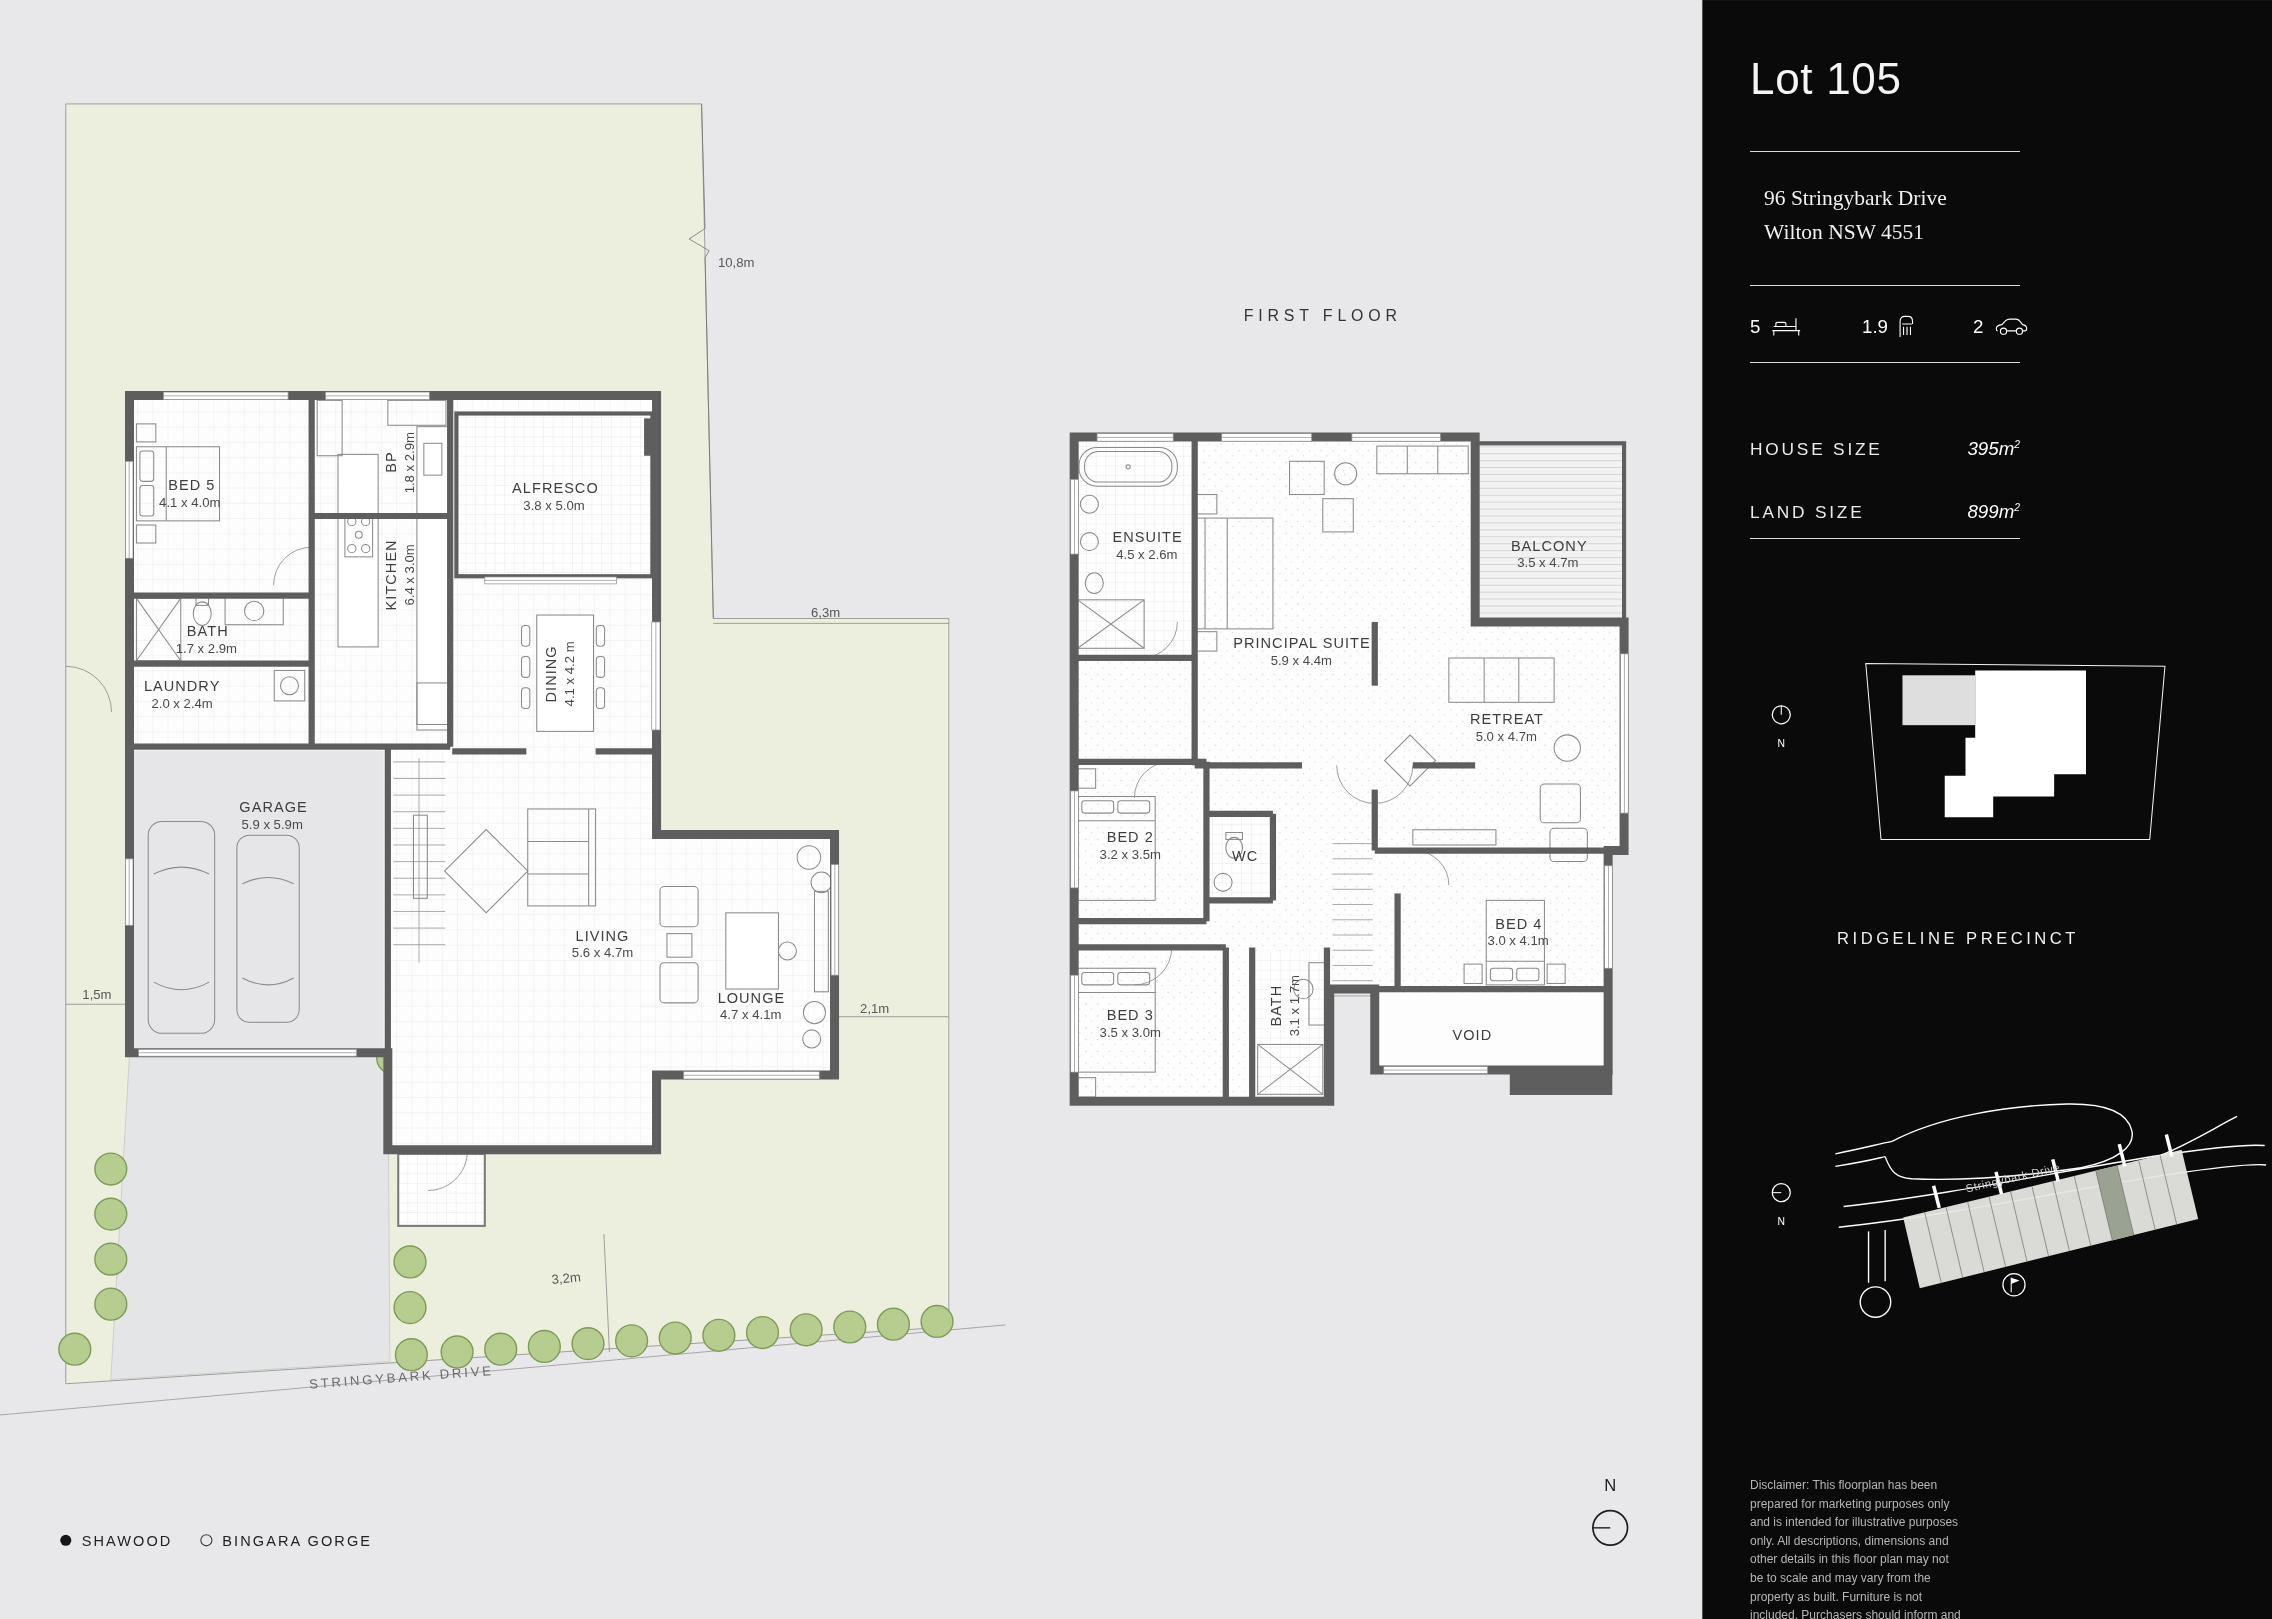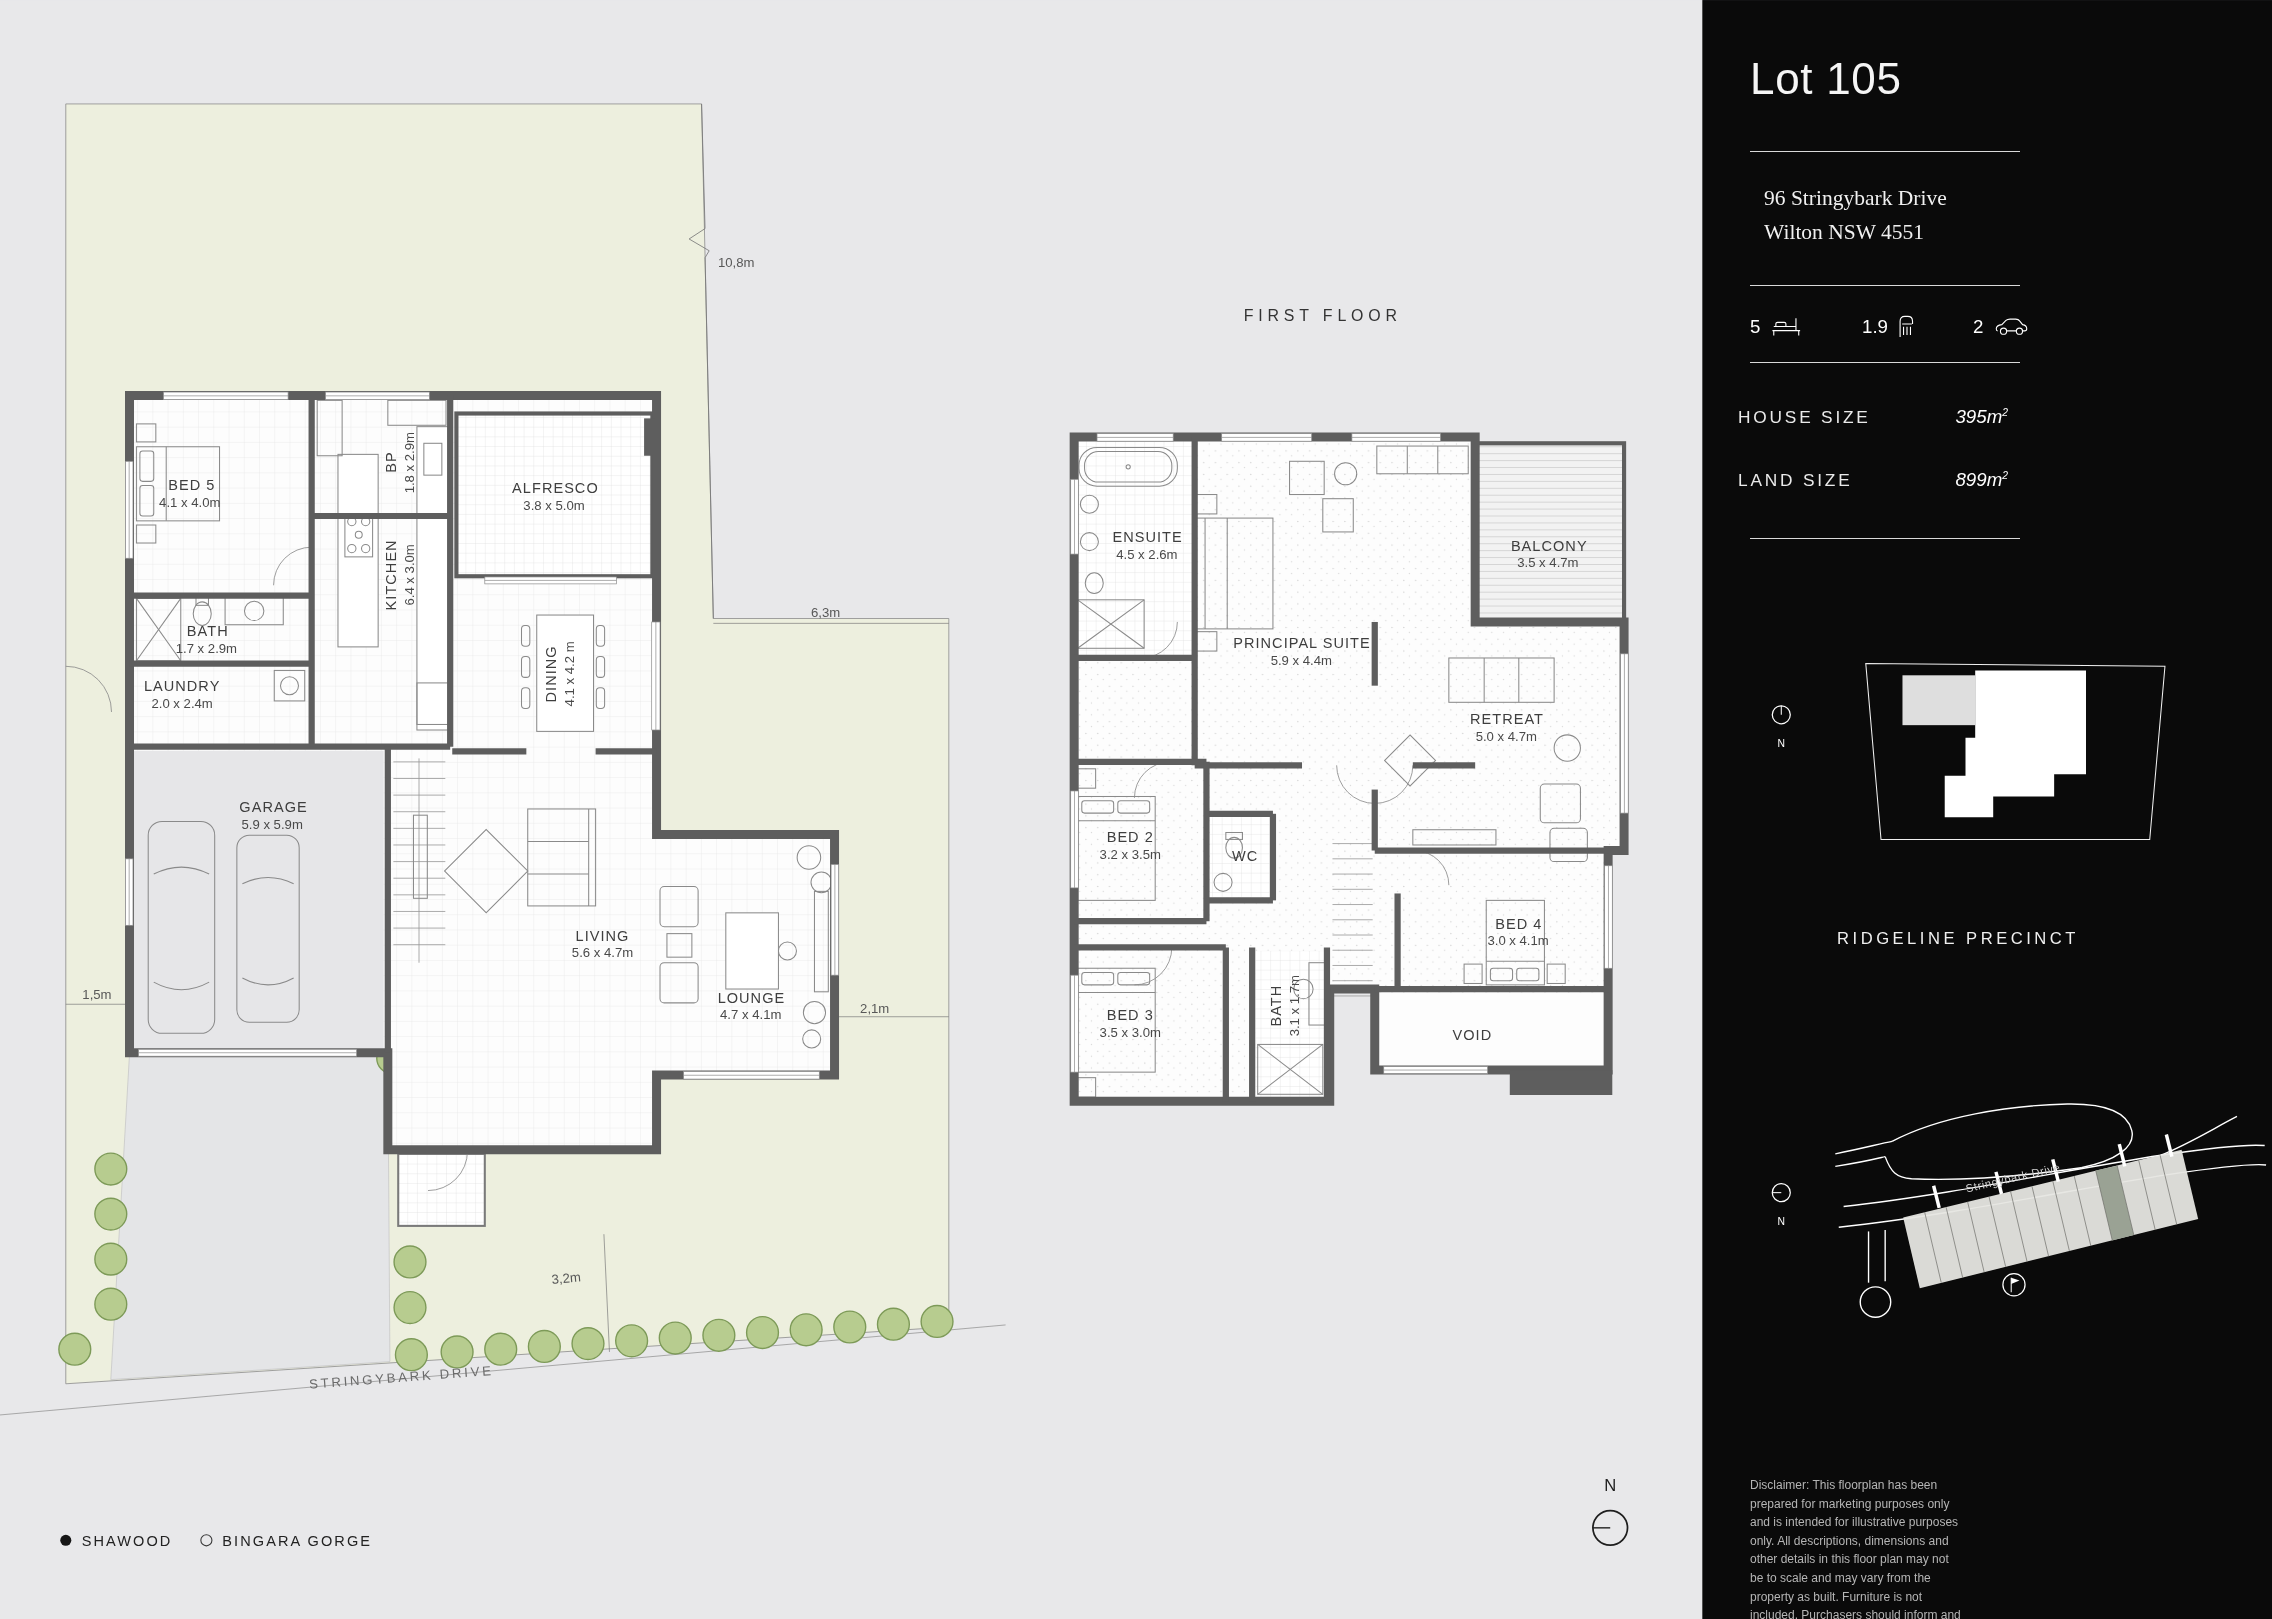--- a/index.html
+++ b/index.html
@@ -19,21 +19,21 @@
   
   .sidebar{position:absolute;left:1702px;top:0;width:571px;height:1620px;z-index:2;color:#f2f2f2;}
   .sb-title{position:absolute;left:48px;top:54px;font-family:Liberation Sans, sans-serif;
             font-size:44px;font-weight:400;letter-spacing:0.7px;color:#f5f5f5;}
   .sb-div{position:absolute;left:48px;width:270px;height:0.7px;background:#d9d9d9;}
   .sb-addr{position:absolute;left:48px;top:181px;font-family:"Liberation Serif",serif;
            font-size:21.5px;line-height:34px;color:#f0f0f0;margin-left:14px;}
   .sb-stats{position:absolute;left:48px;top:312px;width:270px;height:29px;}
   .stat{position:absolute;top:0;height:29px;display:flex;align-items:center;gap:10.4px;}
   .stat-num{font-size:18.7px;color:#fff;}
-  .sb-row{position:absolute;left:36px;width:270px;display:flex;justify-content:space-between;align-items:baseline;}
+  .sb-row{position:absolute;left:48px;width:270px;display:flex;justify-content:space-between;align-items:baseline;margin-top:32px;}
   .sb-lab{font-size:17.3px;letter-spacing:2.8px;color:#eaeaea;}
   .sb-val{font-size:18.7px;color:#fff;font-style:italic;}
   .sb-val sup{font-size:10.4px;}
   .sb-precinct{position:absolute;left:0;top:929px;width:512px;text-align:center;
                font-size:16.6px;letter-spacing:3.5px;color:#f0f0f0;}
   .sb-disc{position:absolute;left:48px;top:1476px;width:211px;font-size:12px;
            line-height:1.55;color:#b5b5b5;}
 </style>
 </head>
 <body>

